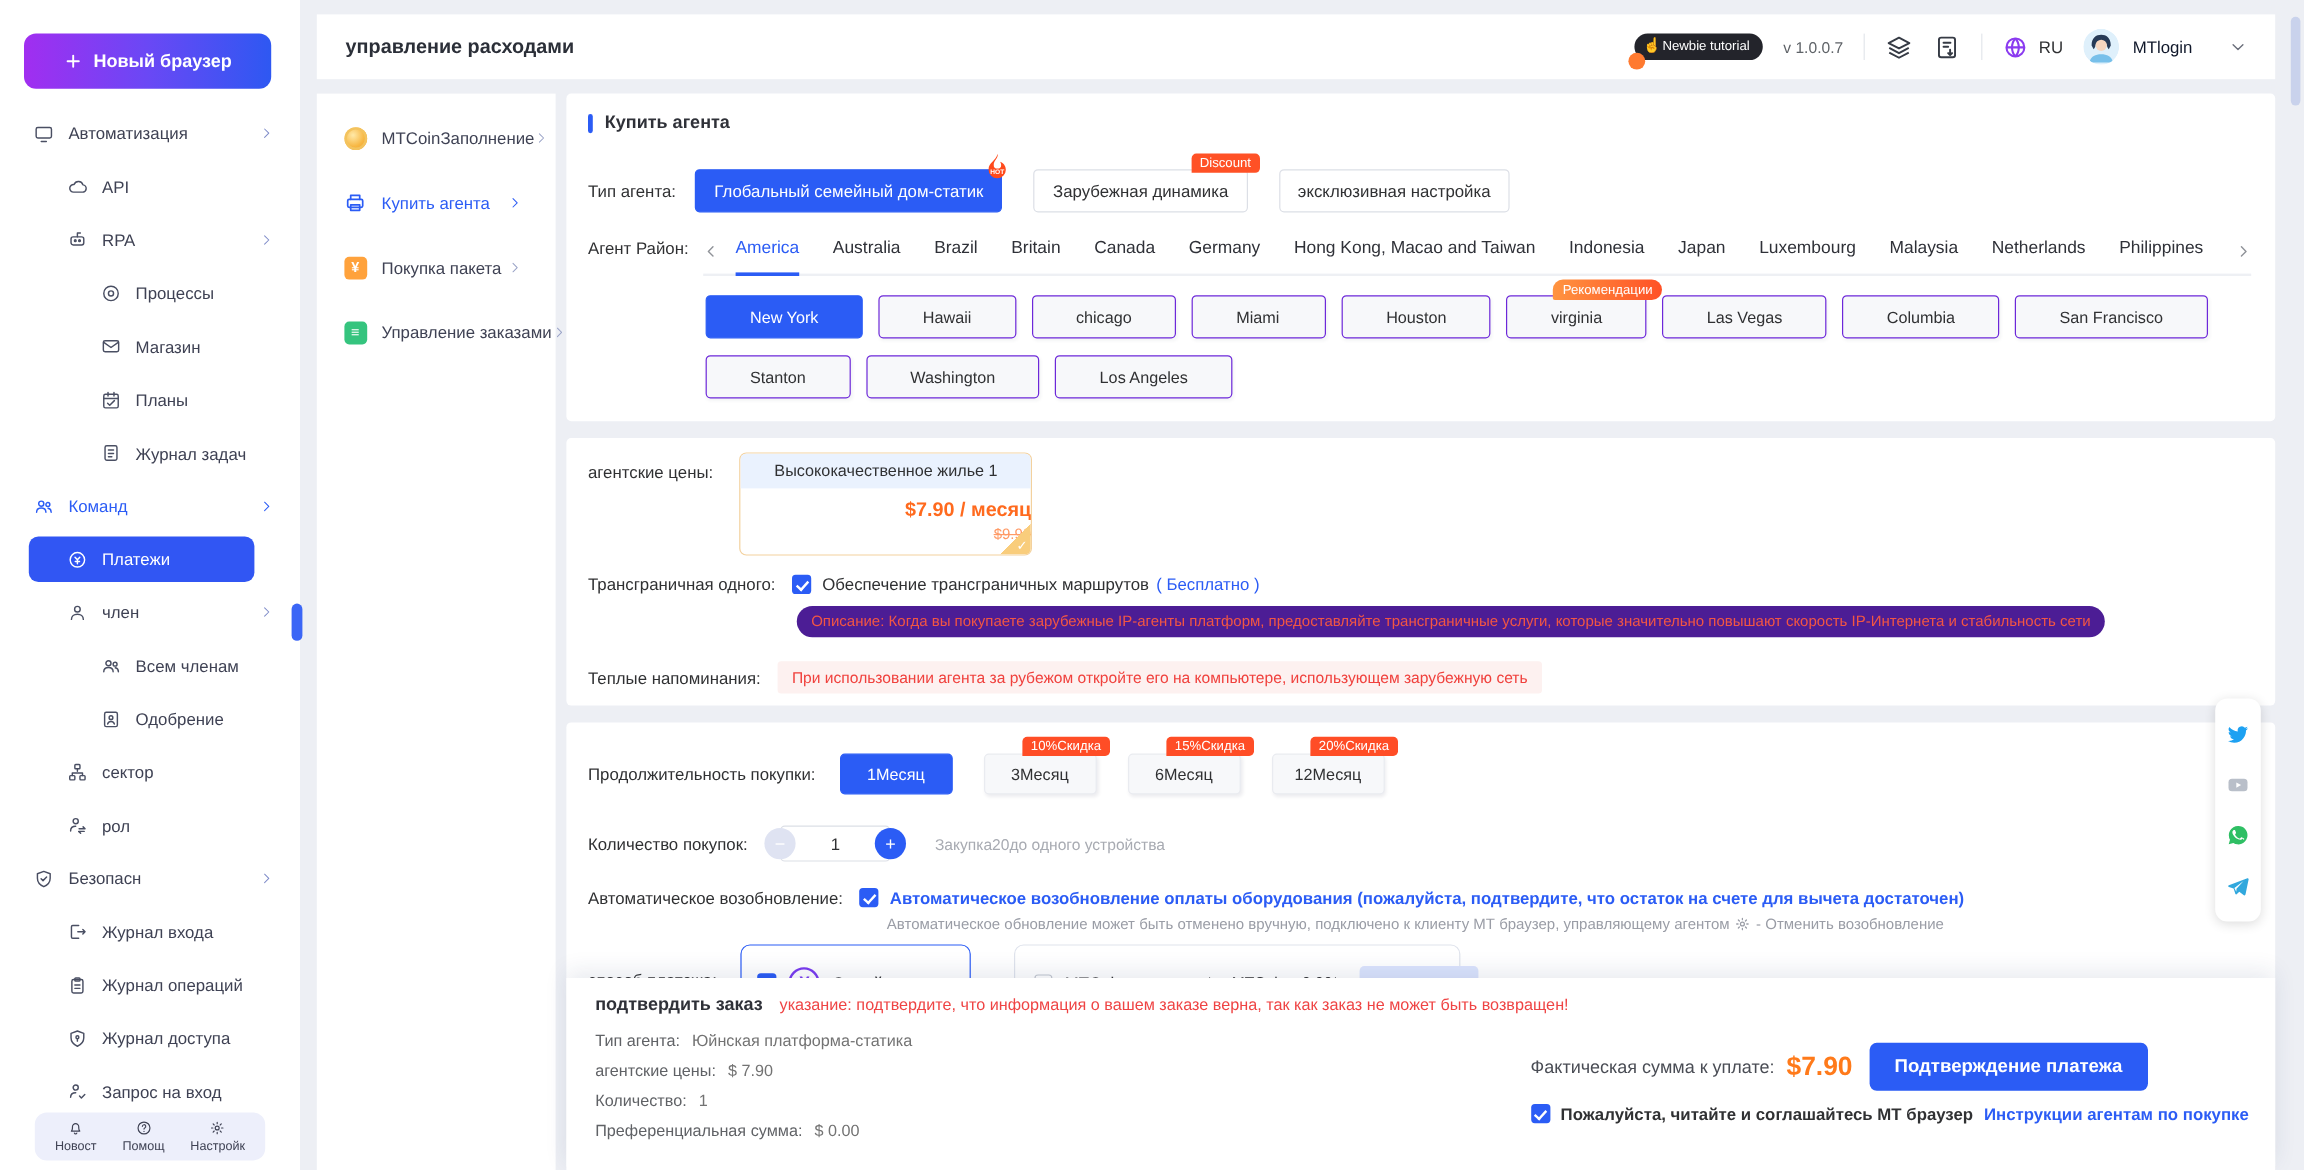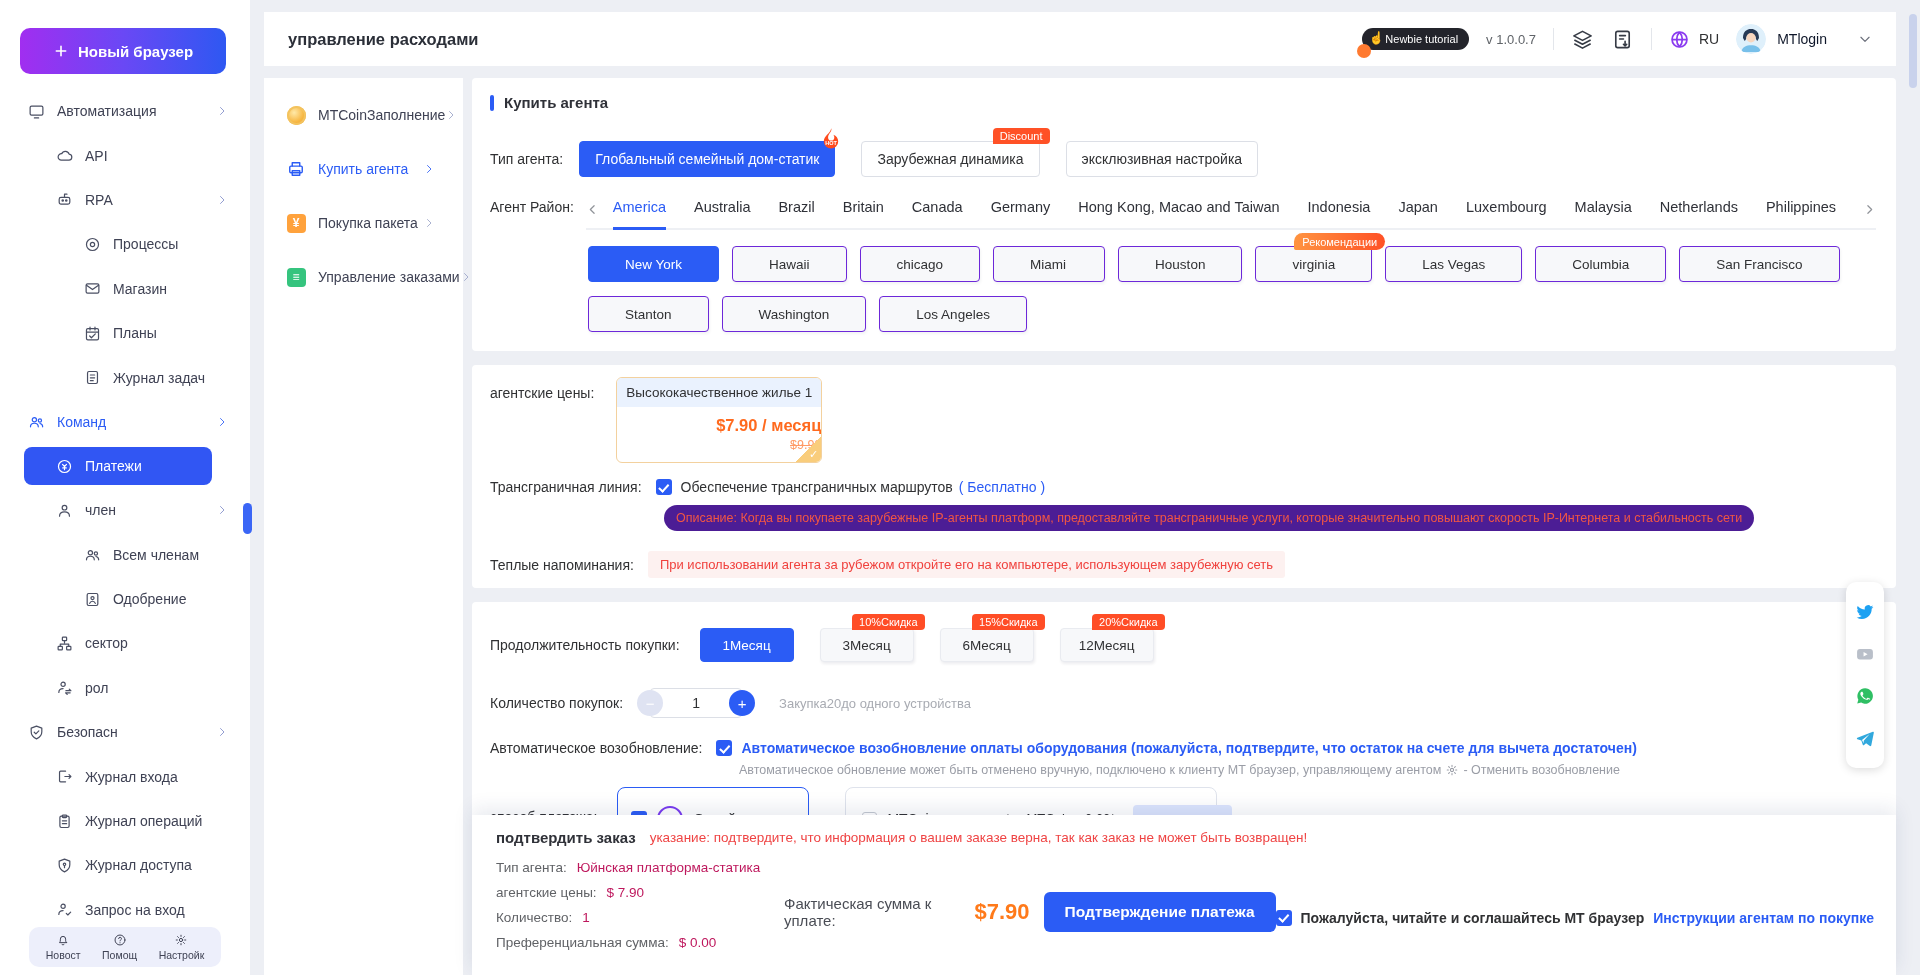--- a/index.html
+++ b/index.html
@@ -76,21 +76,21 @@
   .r-tabs{display:flex;flex:1}
   .r-tab{padding-bottom:13px;margin:0 14px;font-size:14.5px;color:#2f3138;cursor:pointer;white-space:nowrap}
   .r-tab.active{color:#2b5cf5;border-bottom:3px solid #2b5cf5;margin-bottom:-2px;padding-bottom:10px}
 
   .cities{display:flex;flex-wrap:wrap;gap:14px 13px;margin:16px 0 0 98px;max-width:1260px}
   .city{position:relative;min-width:112px;padding:0 36px;height:36px;display:flex;align-items:center;justify-content:flex-start;background:#f7f8fa;border:1px solid #6d28d9;border-radius:4px;font-size:13.5px;color:#303133;cursor:pointer;box-shadow:1px 2px 3px rgba(20,30,60,.05)}
   .city.sel{background:#2b5cf5;border-color:#2b5cf5;color:#fff;box-shadow:none}
   .city .rec{position:absolute;top:-14px;right:-14px;background:linear-gradient(90deg,#ff9440,#ff5126);color:#fff;font-size:11px;padding:2.5px 8px;border-radius:10px 10px 10px 2px;white-space:nowrap}
 
   .row.price{align-items:flex-start}
-  .pcard{width:206px;border:1px solid #f3d19e;border-radius:6px;overflow:hidden;position:relative;cursor:pointer;margin-left:8px}
+  .pcard{width:244px;border:1px solid #f3d19e;border-radius:6px;overflow:hidden;position:relative;cursor:pointer;margin-left:8px}
   .pcard .ph{background:#eaf2fe;text-align:center;font-size:13.5px;color:#303133;padding:7px 8px;white-space:nowrap}
   .pcard .pb{text-align:right;padding:9px 0 10px}
   .pcard .pv{color:#ff6a1e;font-size:16.5px;font-weight:bold}
   .pcard .po{color:#ff9a66;font-size:12.5px;text-decoration:line-through;margin-top:3px}
   .pcard .corner{position:absolute;right:0;bottom:0;width:26px;height:26px;background:linear-gradient(135deg,transparent 50%,#f9cd7c 50%)}
   .pcard .corner::after{content:"✓";position:absolute;right:3px;bottom:1px;color:#fff;font-size:11px}
 
   .row.cross{margin-top:16px}
   .cb{width:16px;height:16px;border-radius:3px;background:#2b5cf5;position:relative;flex:none;cursor:pointer}
   .cb::after{content:"";position:absolute;left:5.5px;top:2.5px;width:3.5px;height:7.5px;border:solid #fff;border-width:0 2px 2px 0;transform:rotate(42deg)}
@@ -127,22 +127,22 @@
   
   .order-bar{position:absolute;left:472px;top:815px;width:1424px;height:160px;background:#fff;z-index:5;box-shadow:0 -6px 18px rgba(30,50,100,.10);padding:14px 22px 0 24px}
   .ob-top{display:flex;align-items:center;gap:14px}
   .ob-title{font-size:15px;font-weight:bold;color:#2f3138;white-space:nowrap}
   .ob-warn{font-size:13.5px;color:#ef4444}
   .ob-body{display:flex;margin-top:9px}
   .ob-col{display:flex;flex-direction:column}
   .ob-col.c1{width:294px}
   .ob-item{font-size:13.5px;line-height:25px;white-space:nowrap}
   .ob-item .l{color:#606266;margin-right:10px}
-  .ob-item .v{color:#be185d}
-  .ob-right{margin-left:auto;display:flex;flex-direction:row;align-items:center;margin-top:14px}
+  .ob-item .v{color:#737373}
+  .ob-right{margin-left:auto;display:flex;flex-direction:column;align-items:flex-start;margin-top:14px}
   .ob-total-row{display:flex;align-items:center}
   .ob-total-lbl{font-size:15px;color:#4a4d55}
   .ob-total{font-size:22px;font-weight:bold;color:#ff7a1a;margin:0 14px 0 10px}
   .pay-btn{background:#2b5cf5;color:#fff;font-size:15.5px;font-weight:bold;border:none;border-radius:6px;padding:11px 21px;cursor:pointer;font-family:inherit;white-space:nowrap}
   .agree{display:flex;align-items:center;gap:9px;font-size:14px;font-weight:bold;color:#303133;margin-top:11px;white-space:nowrap}
   .agree .link{color:#2b5cf5;cursor:pointer}
 
   
   .social{position:absolute;left:1846px;top:582px;width:38px;height:186px;background:#fff;border-radius:10px;box-shadow:0 2px 10px rgba(0,0,0,.14);display:flex;flex-direction:column;align-items:center;justify-content:space-around;padding:9px 0;z-index:6}
   .so{width:20px;height:20px;cursor:pointer}
@@ -604,21 +604,21 @@
       <div class="pcard">
         <div class="ph">Высококачественное жилье 1</div>
         <div class="pb">
           <div class="pv">$7.90 / месяц</div>
           <div class="po">$9.90</div>
         </div>
         <span class="corner"></span>
       </div>
     </div>
     <div class="row cross">
-      <span class="lbl">Трансграничная линия:</span>
+      <span class="lbl">Трансграничная одного:</span>
       <span class="cb"></span>
       <span class="cross-text">Обеспечение трансграничных маршрутов</span>
       <span class="free">( Бесплатно )</span>
     </div>
     <div class="desc-box">Описание: Когда вы покупаете зарубежные IP-агенты платформ, предоставляйте трансграничные услуги, которые значительно повышают скорость IP-Интернета и стабильность сети</div>
     <div class="row reminder">
       <span class="lbl">Теплые напоминания:</span>
       <span class="rem-box">При использовании агента за рубежом откройте его на компьютере, использующем зарубежную сеть</span>
     </div>
   </section>

